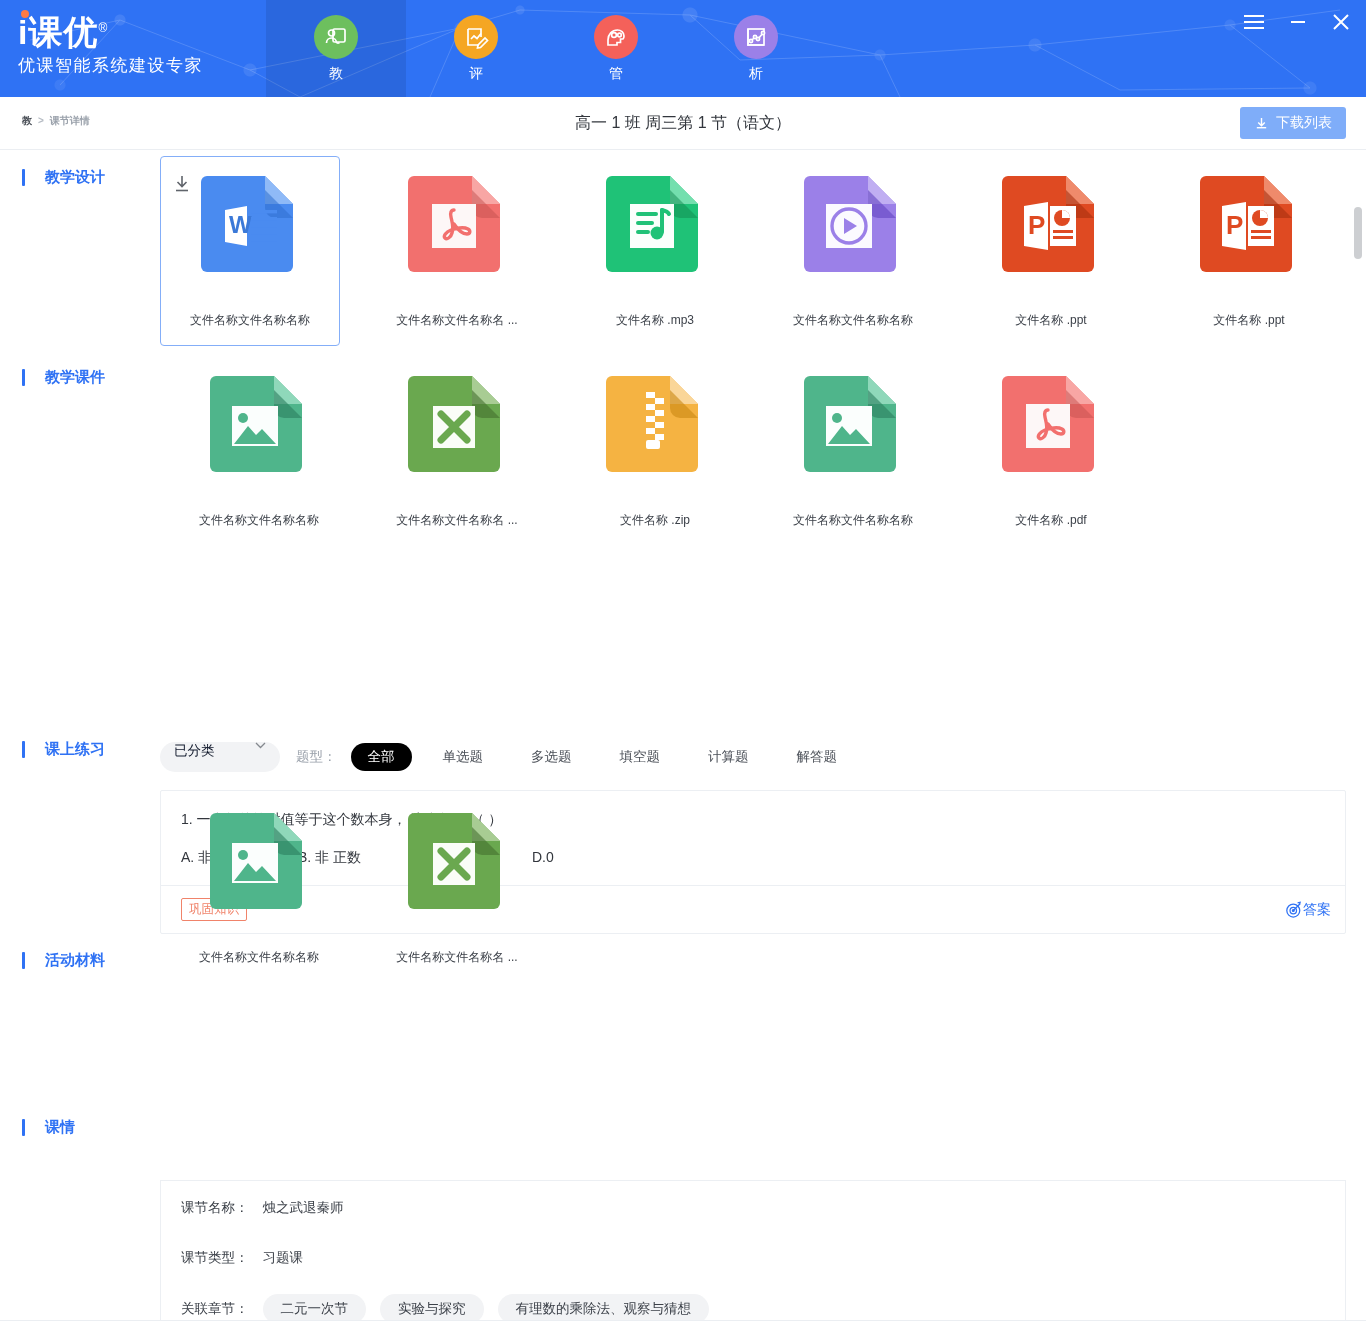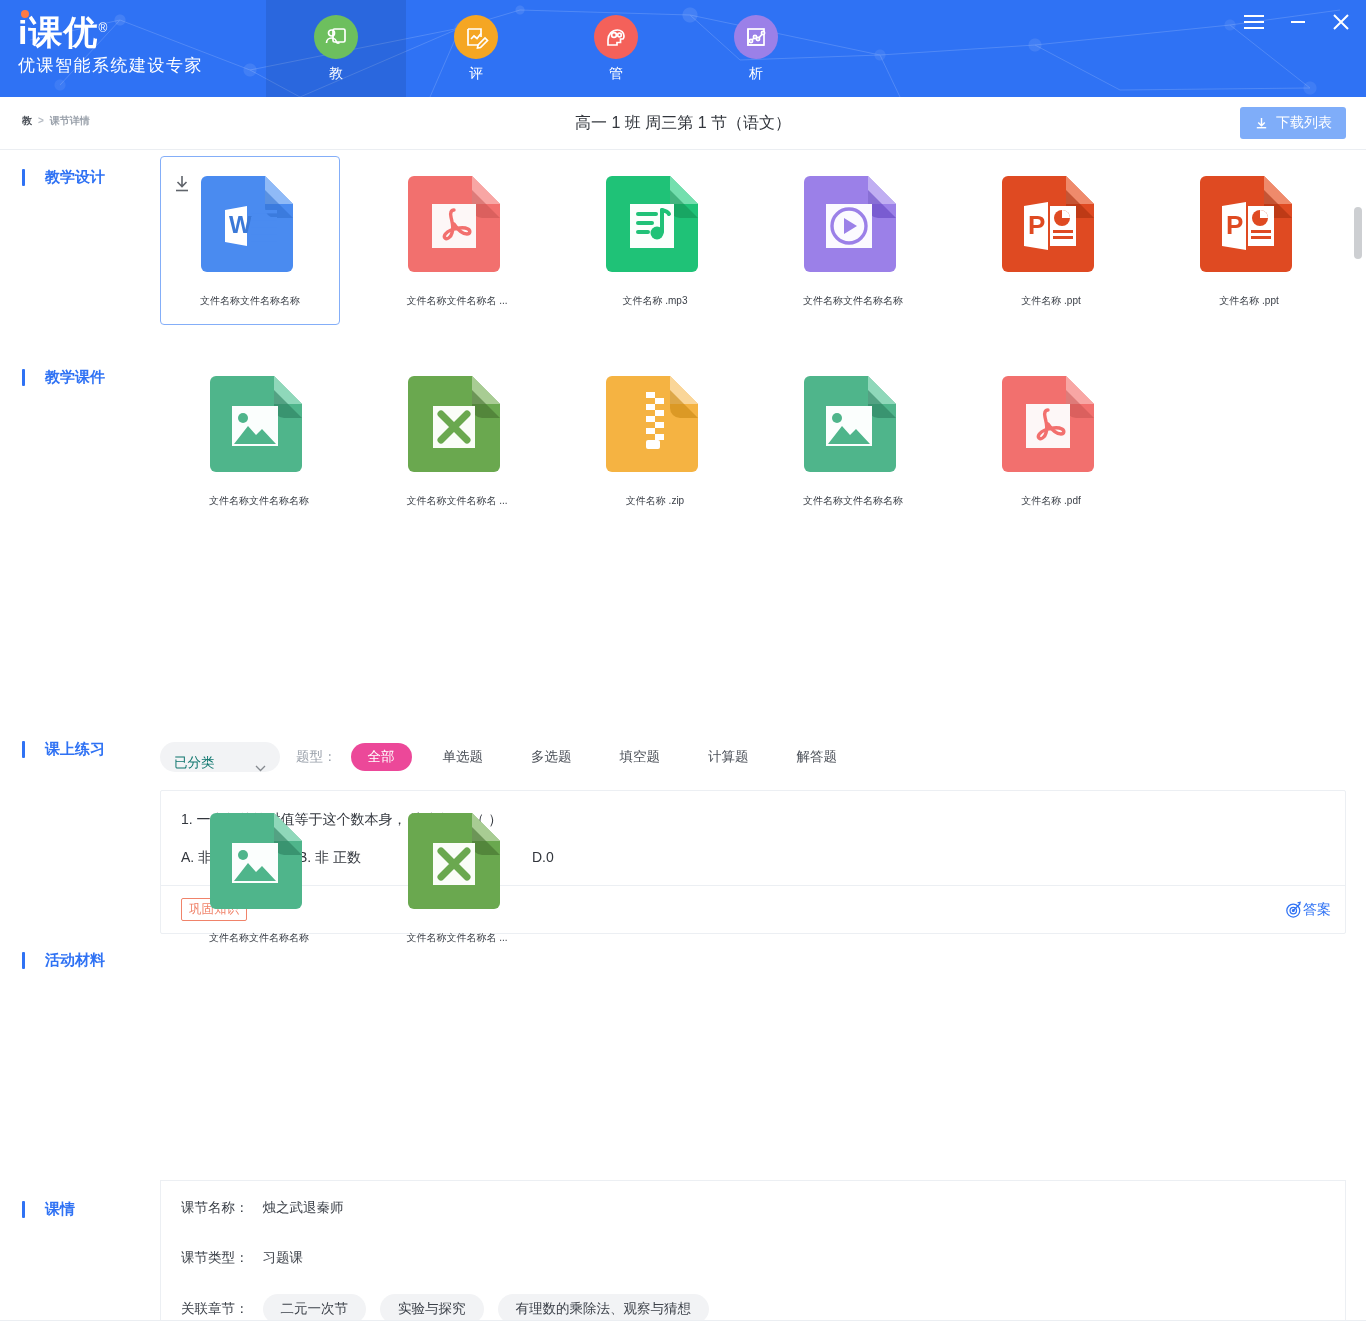--- a/index.html
+++ b/index.html
@@ -137,42 +137,42 @@
   .filecell.selected {
     border: 1px solid #84aef8; border-radius: 4px;
     width: 180px; padding-top: 13px; margin-right: 18px;
     position: relative;
   }
   .dlmark {
     position: absolute; left: 10px; top: 16px; line-height: 0;
   }
   .fileicon { width: 110px; height: 110px; }
   .filename {
-    margin-top: 14px; font-size: 10px; color: #3c4149;
+    margin-top: 32px; font-size: 12px; color: #3c4149;
     white-space: nowrap; text-align: right;
   }
   .filecell.selected .filename { margin-bottom: 16px; }
 
   
   .filters {
     position: absolute; left: 160px; top: 592px;
     display: flex; align-items: center;
   }
   .select {
     width: 120px; height: 30px; border-radius: 15px; background: #f2f3f5;
-    display: flex; align-items: flex-end; justify-content: space-between;
-    padding: 0 14px; font-size: 13.5px; color: #0f766e; cursor: pointer;
+    display: flex; align-items: flex-start; justify-content: space-between;
+    padding: 0 14px; font-size: 13.5px; color: #0f172a; cursor: pointer;
   }
   .ftype-label { margin-left: 16px; font-size: 13.5px; color: #9aa1ab; }
   .chip {
     margin-left: 14px; height: 28px; padding: 0 17px; border-radius: 14px;
     display: flex; align-items: center; font-size: 13.5px;
     color: #4a4f57; cursor: pointer;
   }
-  .chip.active { background: #ec4899; color: #fff; }
+  .chip.active { background: #000000; color: #fff; }
 
   
   .qcard {
     position: absolute; left: 160px; top: 640px;
     width: 1186px; border: 1px solid #eceff3; border-radius: 2px;
     background: #fff;
   }
   .qbody { padding: 20px 20px 18px 20px; }
   .qtitle { font-size: 14px; color: #32363d; }
   .qopts { margin-top: 20px; display: flex; font-size: 14px; color: #32363d; }
@@ -593,21 +593,21 @@
           <path d="M70 20l28 28H80a10 10 0 0 1-10-10z" fill="#44702f" opacity=".6"></path>
           <rect x="31" y="36" width="42" height="42" fill="#fafdf8"></rect>
           <path d="M39 44l26 26M65 44L39 70" stroke="#6aa84f" stroke-width="7" stroke-linecap="round"></path>
         </svg>
         <div class="filename">文件名称文件名称名 ...</div>
       </div>
     </div>
   </div>
 
   <div class="section">
-    <div class="sec-label" style="top:1050px">
+    <div class="sec-label" style="top:968px">
       <span class="sec-bar"></span>
       <span>课情</span>
     </div>
 
     <div class="infopanel">
       <div class="inforow" style="top:18px">
         <span class="infolabel">课节名称：</span>
         <span>烛之武退秦师</span>
       </div>
       <div class="inforow" style="top:68px">

